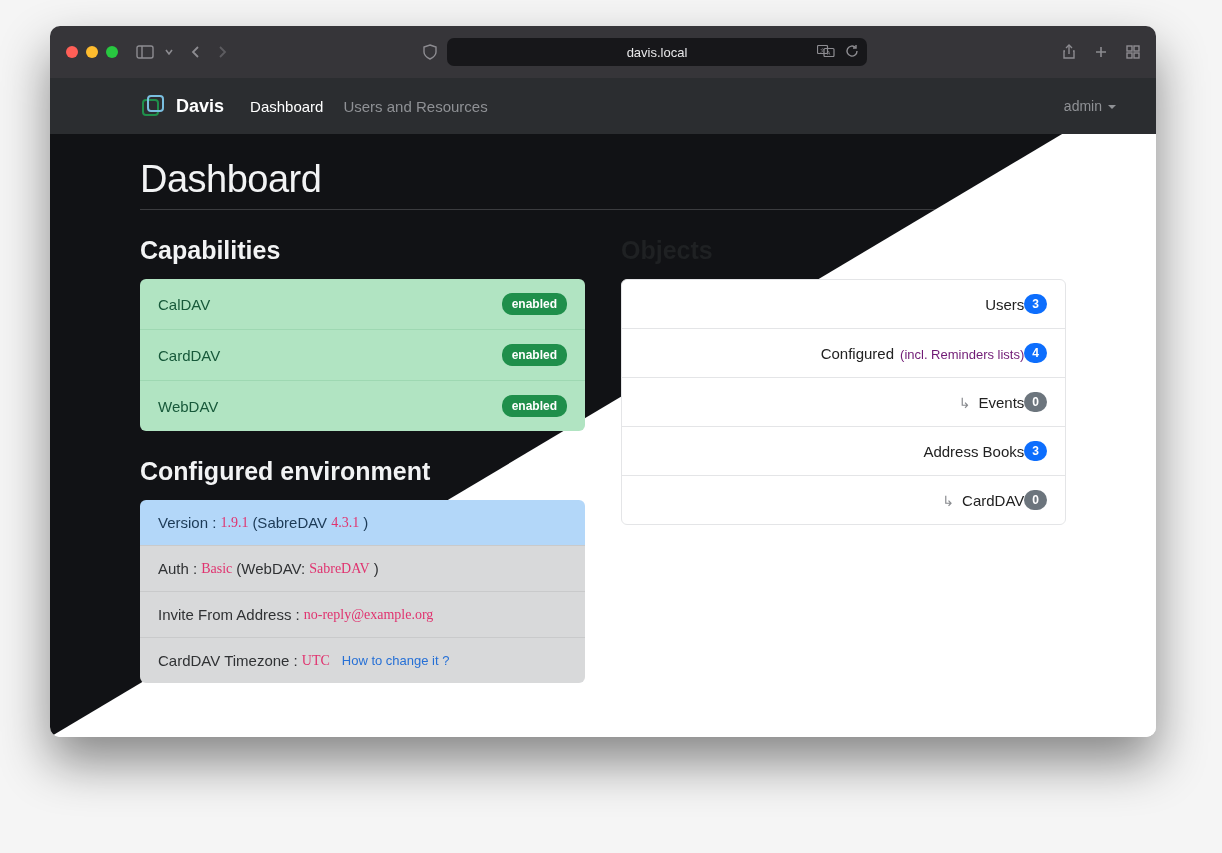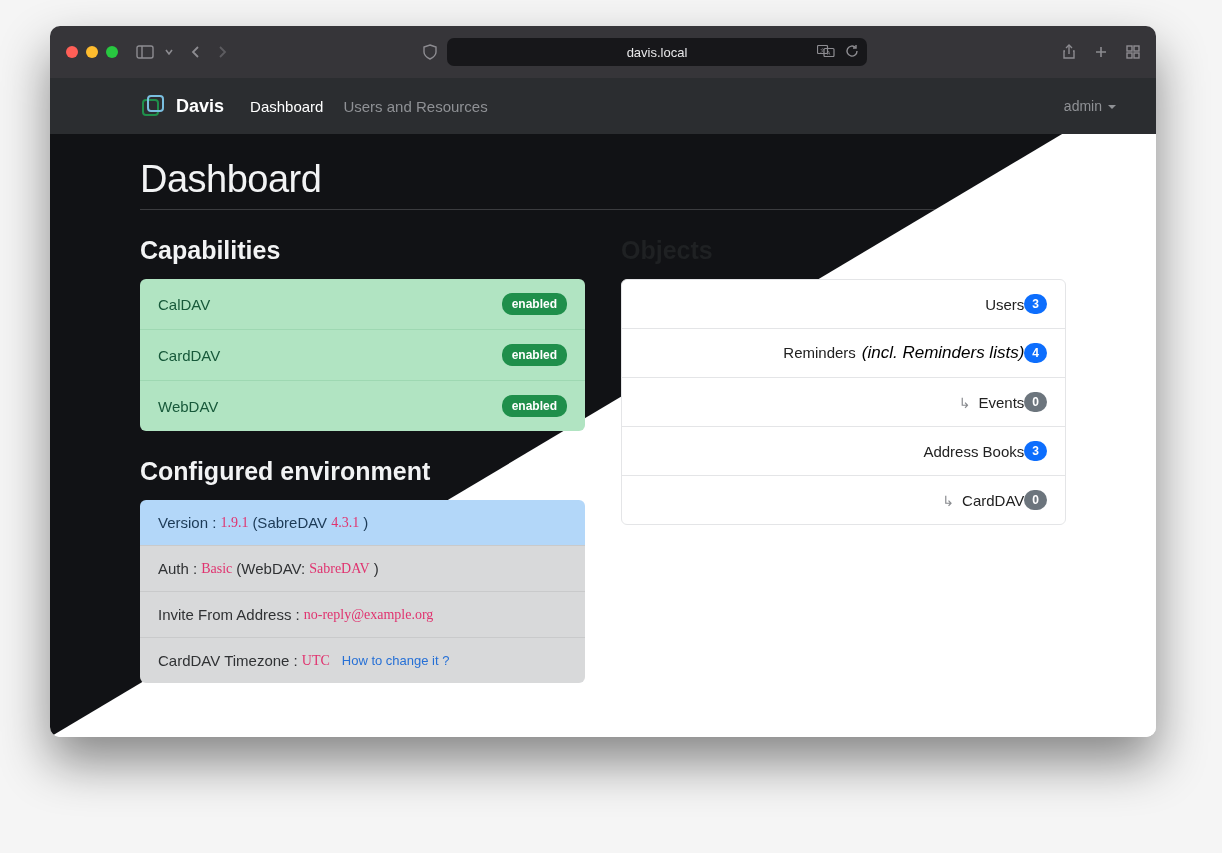--- a/index.html
+++ b/index.html
@@ -152,21 +152,21 @@
     padding: 14px 18px;
     display: flex;
     align-items: center;
     justify-content: flex-end;
     border-bottom: 1px solid #e4e5e7;
     font-size: 15px;
     color: #222;
   }
   .obj-item:last-child { border-bottom: none; }
   .obj-left { display: flex; align-items: baseline; gap: 6px; }
-  .obj-note { color: #000000; font-size: 17px; font-style: italic; }
+  .obj-note { color: #701a75; font-size: 13px; }
   .indent-icon { color: #8a8c90; margin-right: 2px; font-size: 14px; }
   .pill {
     min-width: 22px;
     height: 20px;
     padding: 0 8px;
     border-radius: 10px;
     color: #fff;
     font-size: 12px;
     font-weight: 700;
     display: inline-flex;
@@ -341,21 +341,21 @@
           <h2 class="section-h dark">Objects</h2>
           <div class="obj-list">
             <div class="obj-item">
               <span class="obj-left">
                 <span>Users</span>
               </span>
               <span class="pill blue">3</span>
             </div>
             <div class="obj-item">
               <span class="obj-left">
-                <span>Reminders</span>
+                <span>Configured</span>
                 <span class="obj-note">(incl. Reminders lists)</span>
               </span>
               <span class="pill blue">4</span>
             </div>
             <div class="obj-item">
               <span class="obj-left">
                 <span class="indent-icon">↳</span>
                 <span>Events</span>
               </span>
               <span class="pill gray">0</span>

